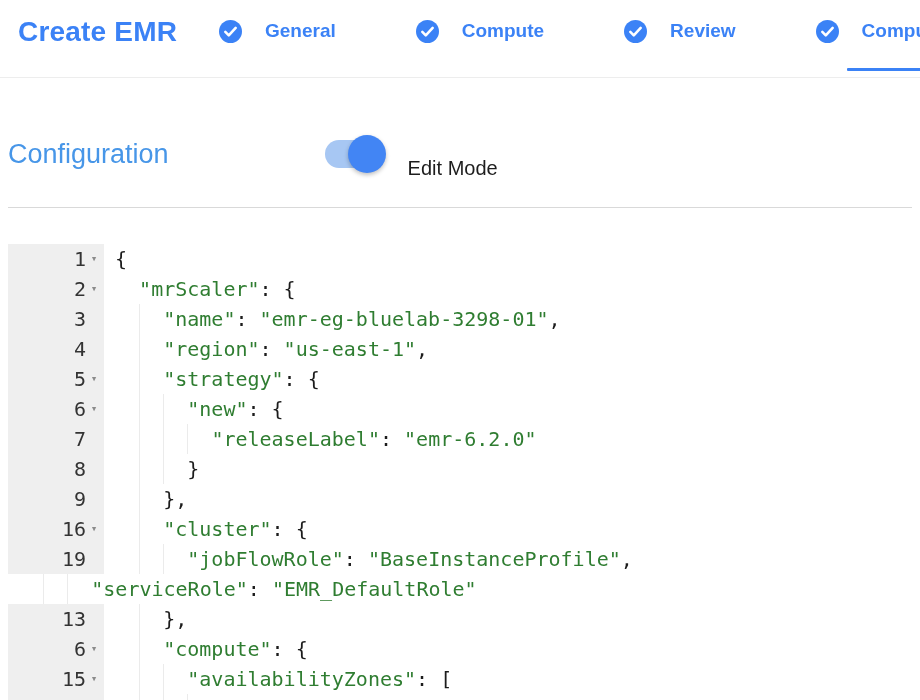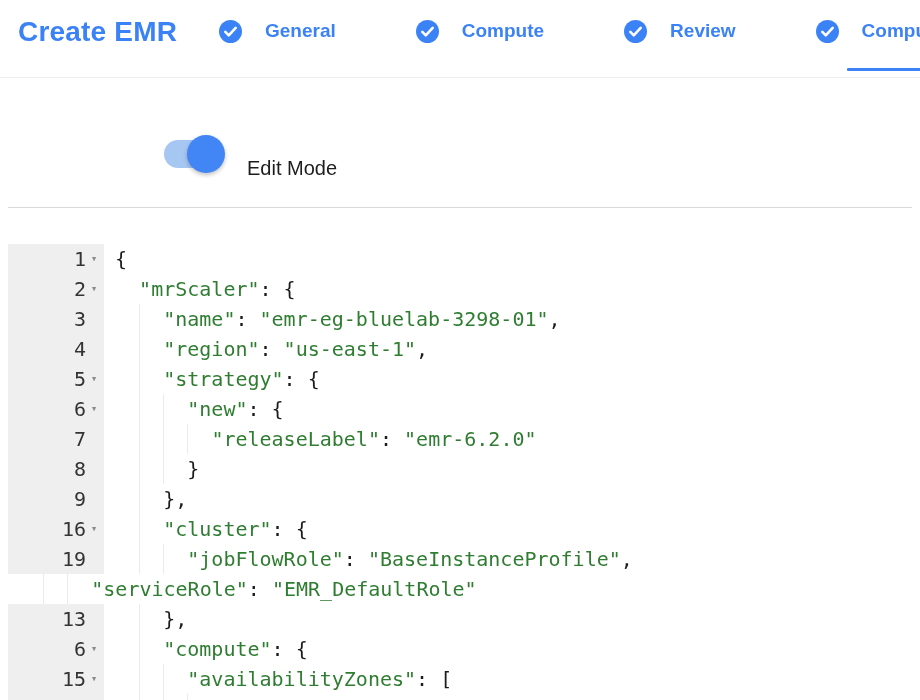--- a/index.html
+++ b/index.html
@@ -197,20 +197,21 @@
         <path d="M6.6 12.4l3.6 3.6 7.2-7.8" fill="none" stroke="#ffffff" stroke-width="2.7" stroke-linecap="round" stroke-linejoin="round"></path>
       </svg>
       <span class="step-label">Compute</span>
       <span class="active-underline"></span>
     </div>
 
   </div>
 </div>
 
 <div class="config-row">
+  <div class="config-title">Configuration</div>
   <div class="toggle">
     <span class="toggle-track"></span>
     <span class="toggle-knob"></span>
   </div>
   <div class="toggle-label">Edit Mode</div>
 </div>
 
 <hr class="section-divider">
 
 <div class="code-editor">

